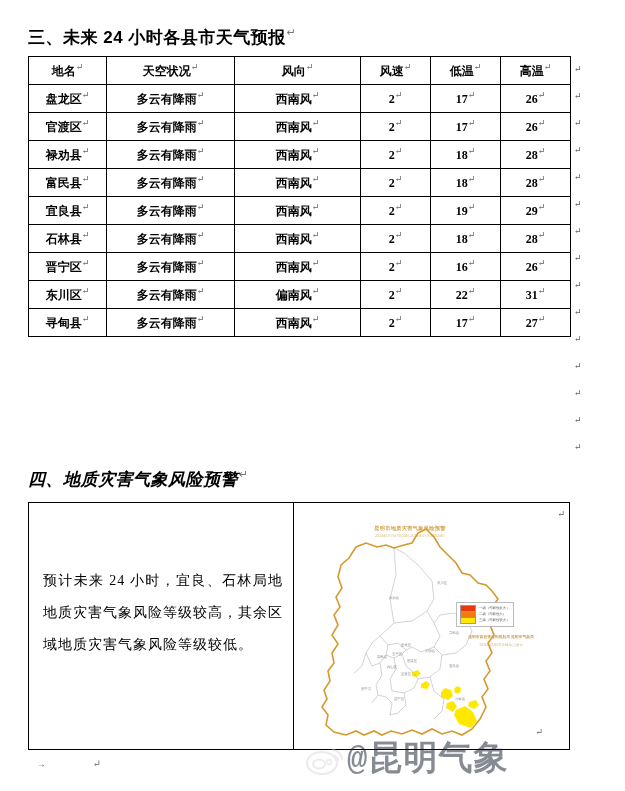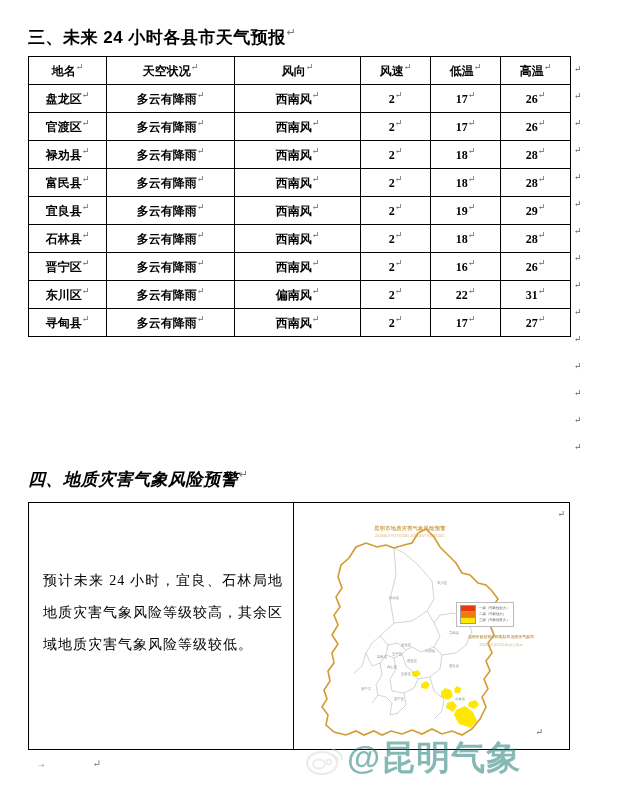--- a/index.html
+++ b/index.html
@@ -133,22 +133,22 @@
     letter-spacing:22px;
   }
 
   
   .watermark{
     position:absolute;left:305px;top:735px;
     display:flex;align-items:center;
     opacity:.5;pointer-events:none;
   }
   .wm-text{
-    font-family:Liberation Sans, sans-serif;
-    font-size:34px;font-weight:bold;color:#0f766e;
+    font-family:Liberation Mono, monospace;
+    font-size:34px;font-weight:bold;color:#0f172a;
     letter-spacing:1px;
     text-align:center;
     -webkit-text-stroke:0px;
   }
 </style>
 </head>
 <body>
 
 <div class="page">
 

